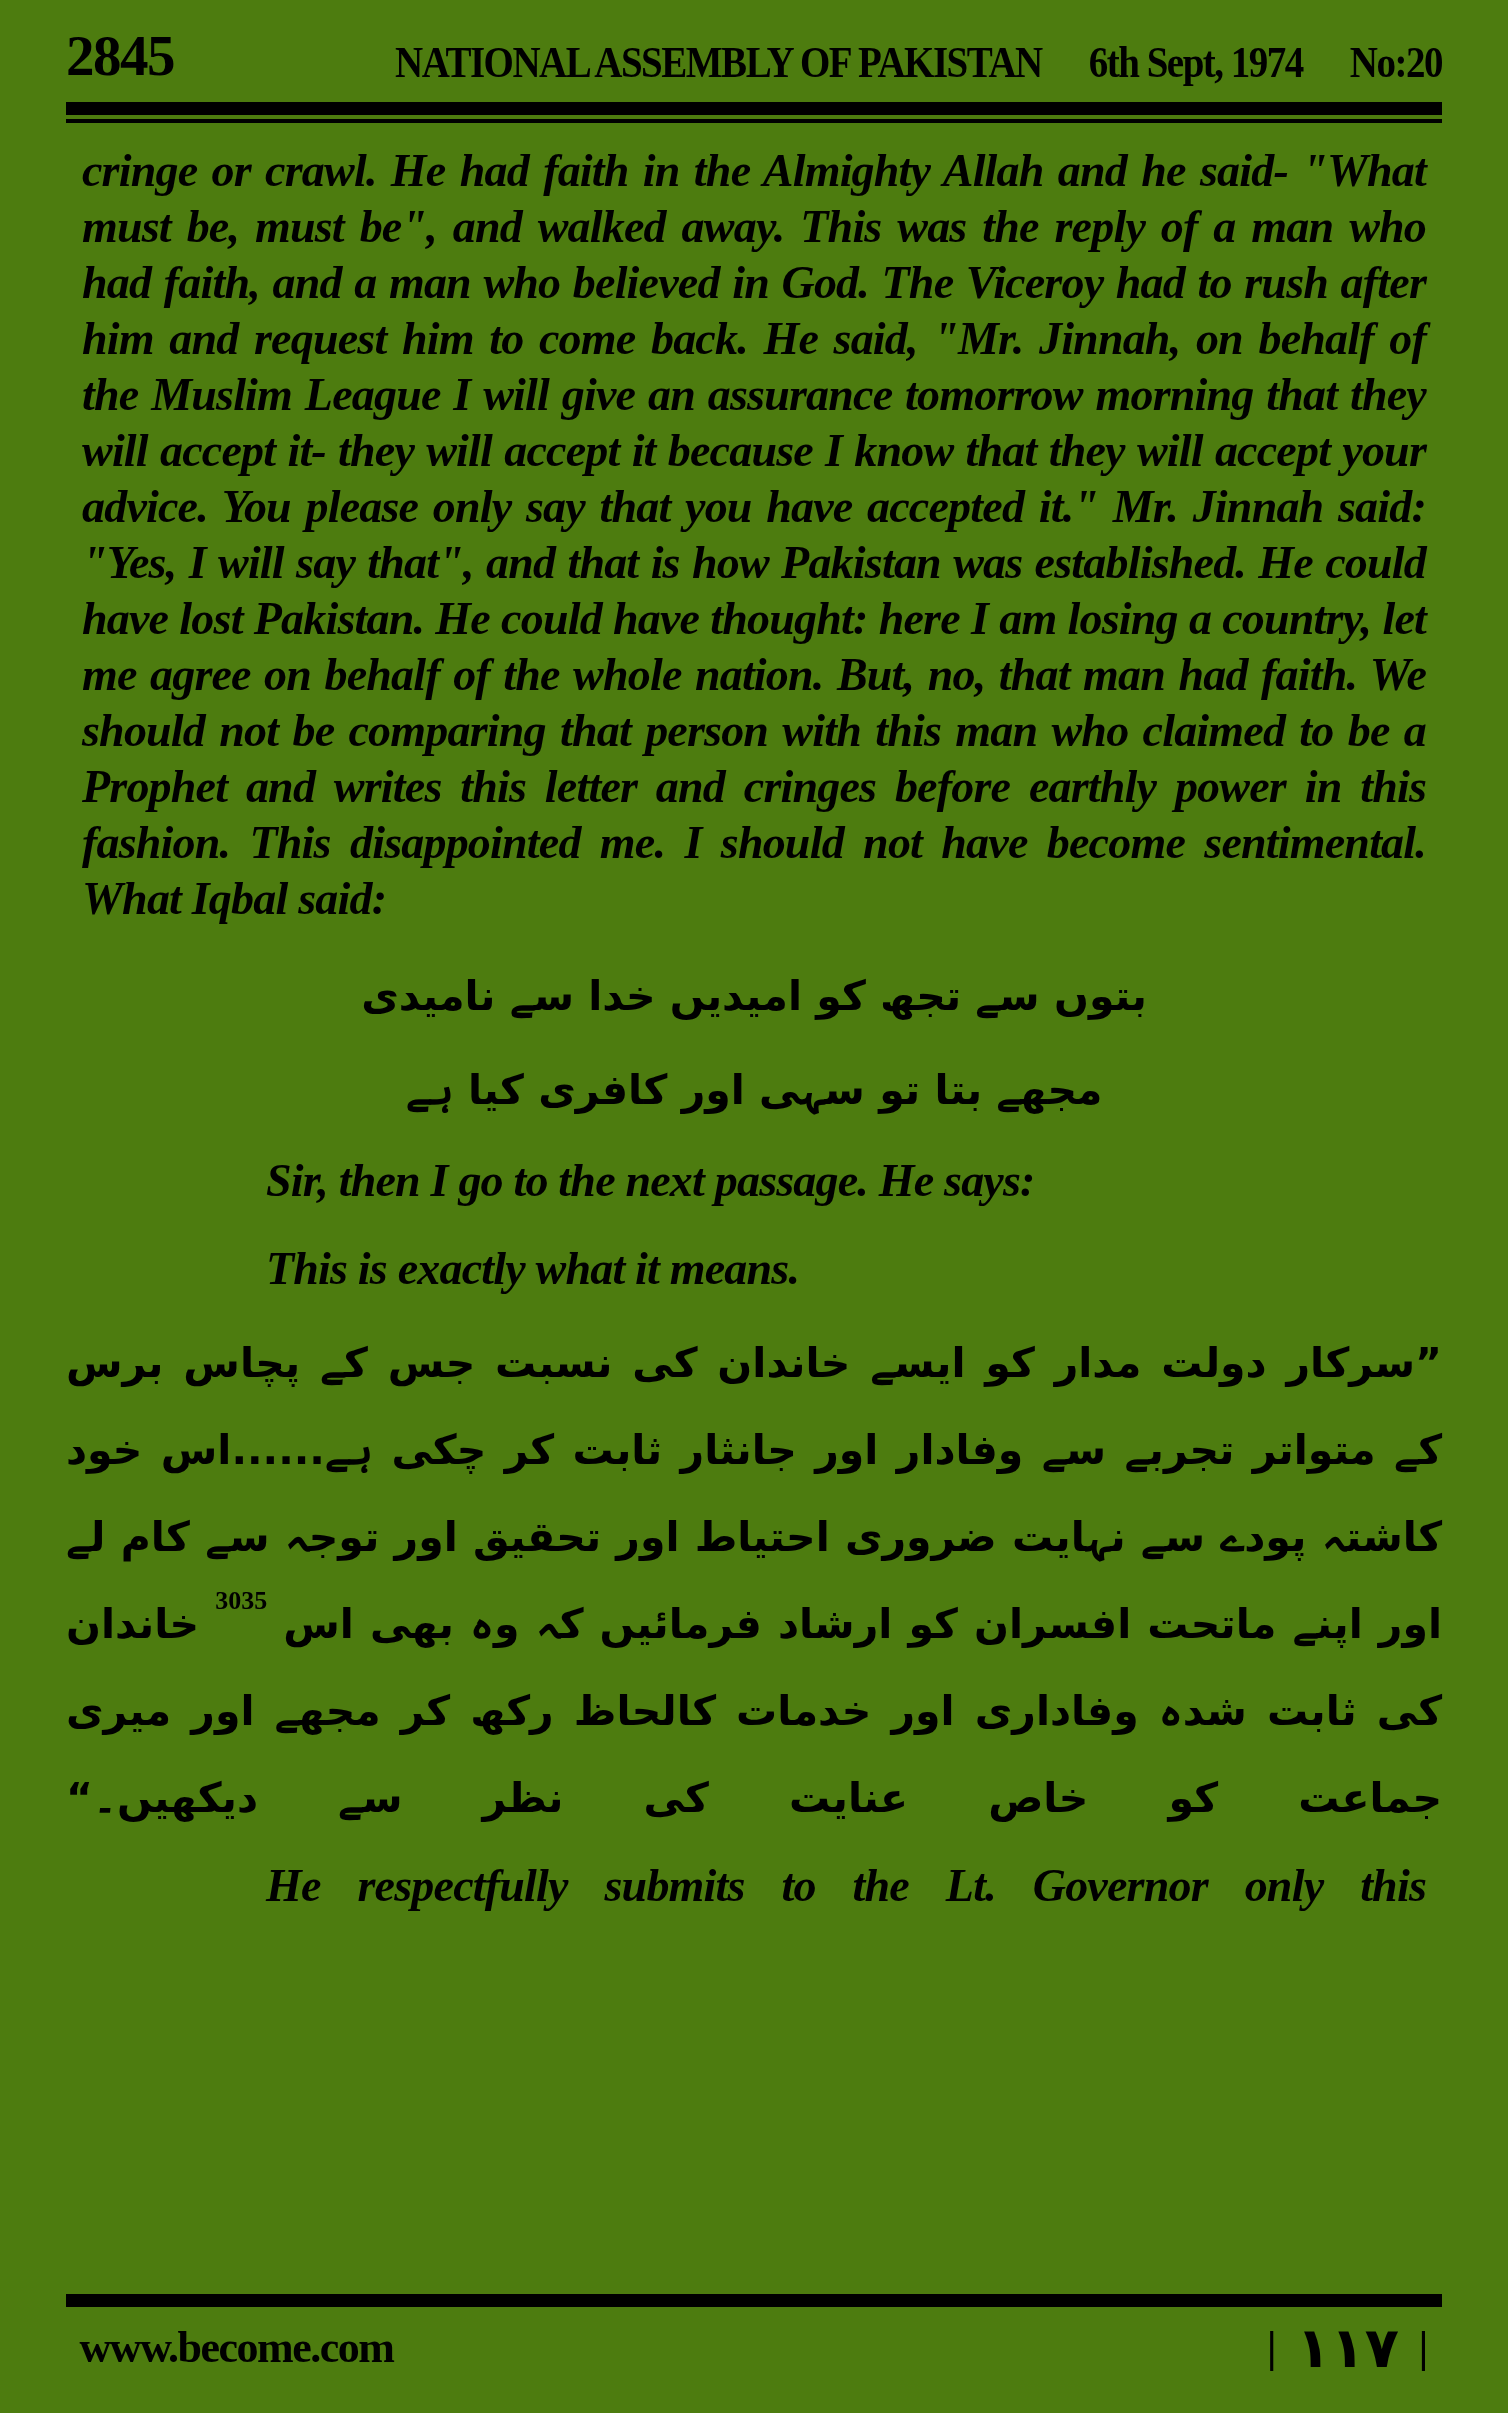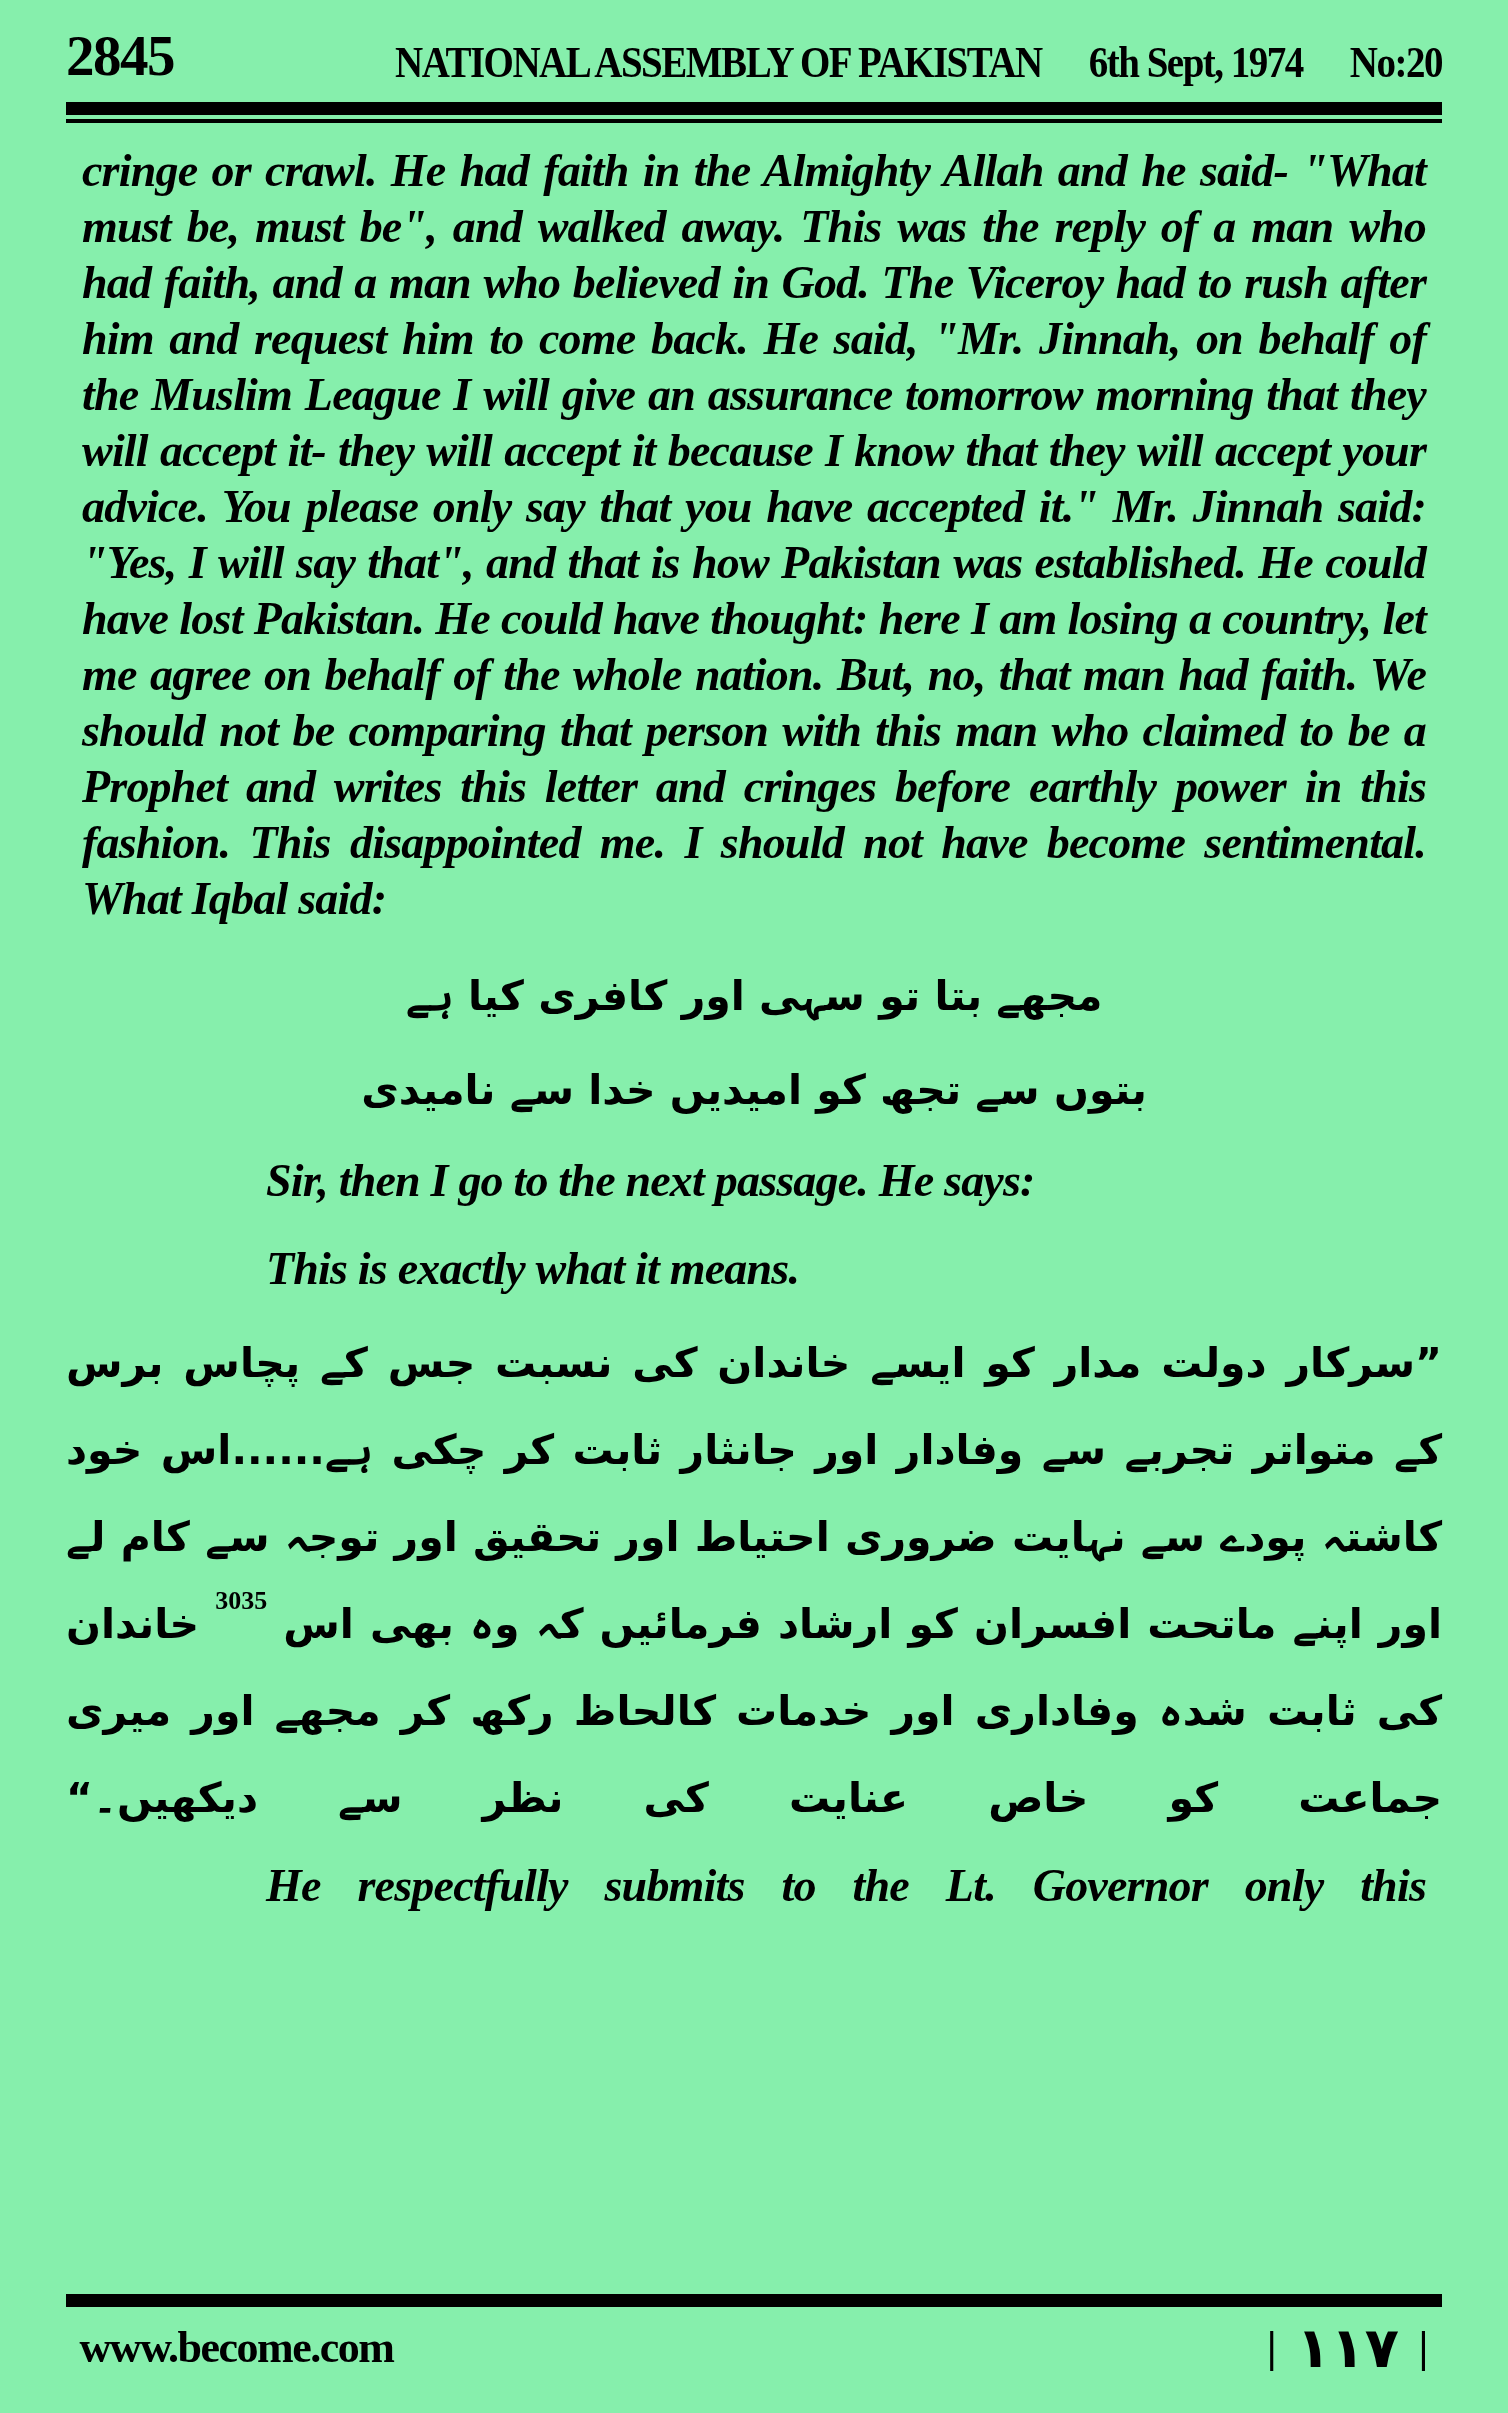--- a/index.html
+++ b/index.html
@@ -4,21 +4,21 @@
 <style>
   html, body {
     margin: 0;
     padding: 0;
     background: #ffffff;
   }
   .page {
     position: relative;
     width: 1508px;
     height: 2413px;
-    background: #86efac;
+    background: #4d7c0f;
     color: #000000;
     box-sizing: border-box;
     padding: 27px 66px 33px 66px;
     display: flex;
     flex-direction: column;
     overflow: hidden;
     font-family: "Liberation Serif", "DejaVu Serif", serif;
   }
 
   
@@ -154,22 +154,22 @@
       <span>No:20</span>
     </div>
   </div>
 
   <div class="rule-thick"></div>
   <div class="rule-thin"></div>
 
   <p class="eng para-main">cringe or crawl. He had faith in the Almighty Allah and he said- "What must be, must be", and walked away. This was the reply of a man who had faith, and a man who believed in God. The Viceroy had to rush after him and request him to come back. He said, "Mr. Jinnah, on behalf of the Muslim League I will give an assurance tomorrow morning that they will accept it- they will accept it because I know that they will accept your advice. You please only say that you have accepted it." Mr. Jinnah said: "Yes, I will say that", and that is how Pakistan was established. He could have lost Pakistan. He could have thought: here I am losing a country, let me agree on behalf of the whole nation. But, no, that man had faith. We should not be comparing that person with this man who claimed to be a Prophet and writes this letter and cringes before earthly power in this fashion. This disappointed me. I should not have become sentimental. What Iqbal said:</p>
 
   <div class="urdu couplet" lang="ur">
+    <div>بتوں سے تجھ کو امیدیں خدا سے نامیدی</div>
     <div>مجھے بتا تو سہی اور کافری کیا ہے</div>
-    <div>بتوں سے تجھ کو امیدیں خدا سے نامیدی</div>
   </div>
 
   <p class="eng indented">Sir, then I go to the next passage. He says:</p>
 
   <p class="eng indented">This is exactly what it means.</p>
 
   <p class="urdu urdu-quote" lang="ur">
     <span>”سرکار دولت مدار کو ایسے خاندان کی نسبت جس کے پچاس برس کے متواتر تجربے سے وفادار اور جانثار ثابت کر چکی ہے......اس خود کاشتہ پودے سے نہایت ضروری احتیاط اور تحقیق اور توجہ سے کام لے اور اپنے ماتحت افسران کو ارشاد فرمائیں کہ وہ بھی اس </span><sup>3035</sup><span> خاندان کی ثابت شدہ وفاداری اور خدمات کالحاظ رکھ کر مجھے اور میری جماعت کو خاص عنایت کی نظر سے دیکھیں۔“</span>
   </p>
 

